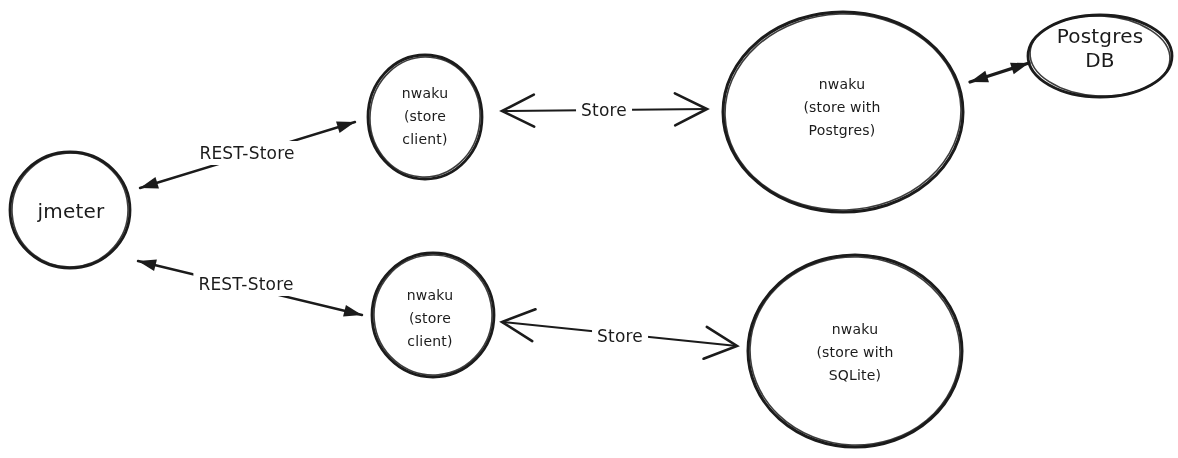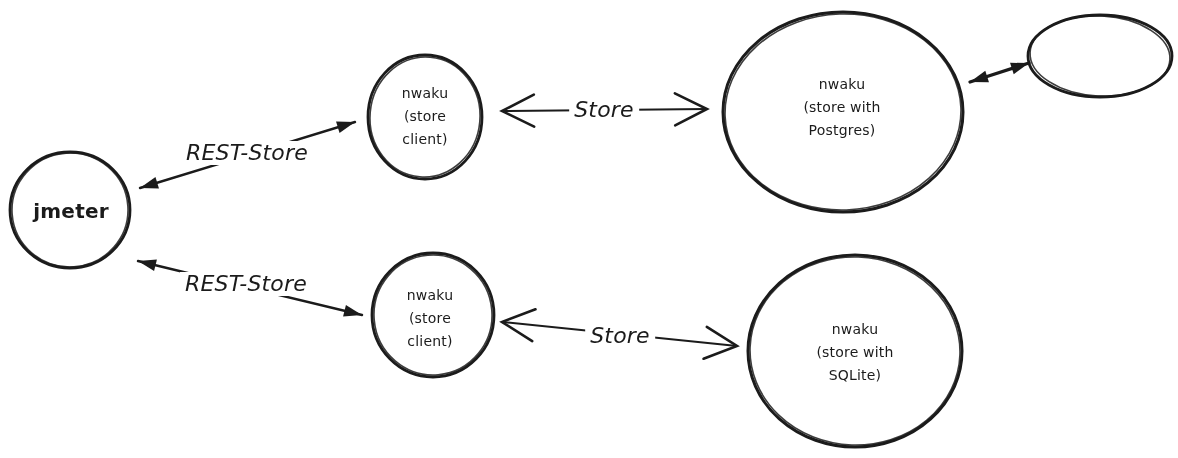--- a/index.html
+++ b/index.html
@@ -25,29 +25,28 @@
     position: absolute;
     transform: translate(-50%, -50%);
     text-align: center;
     white-space: pre-line;
     color: var(--ink);
     line-height: 23px;
     font-size: 14px;
     letter-spacing: 0.2px;
     pointer-events: none;
   }
-  .node-label.jmeter { font-size: 20px; font-weight: bold; }
+  .node-label.jmeter { font-size: 20px; }
   .node-label.db { font-size: 20px; line-height: 24px; }
   .edge-label {
     background: var(--bg);
     padding: 0 5px;
-    font-size: 22px;
+    font-size: 17px;
     line-height: 24px;
     white-space: nowrap;
-    font-style: italic;
   }
 </style>
 </head>
 <body>
 
 <div class="canvas">
 
   <svg width="1178" height="458" viewBox="0 0 1178 458">
     <defs>
       <marker id="mFilled" markerUnits="userSpaceOnUse" markerWidth="22" markerHeight="16" viewBox="0 0 22 16" refX="20" refY="8" orient="auto-start-reverse">
@@ -100,20 +99,22 @@
     </g>
   </svg>
 
   <div class="label node-label jmeter" style="left:71px; top:211px">jmeter</div>
   <div class="label node-label" style="left:425px; top:116px">nwaku
 (store
 client)</div>
   <div class="label node-label" style="left:842px; top:107px">nwaku
 (store with
 Postgres)</div>
+  <div class="label node-label db" style="left:1100px; top:48px">Postgres
+DB</div>
   <div class="label node-label" style="left:430px; top:318px">nwaku
 (store
 client)</div>
   <div class="label node-label" style="left:855px; top:352px">nwaku
 (store with
 SQLite)</div>
 
   <div class="label edge-label" style="left:247px; top:153px">REST-Store</div>
   <div class="label edge-label" style="left:246px; top:284px">REST-Store</div>
   <div class="label edge-label" style="left:604px; top:110px">Store</div>

